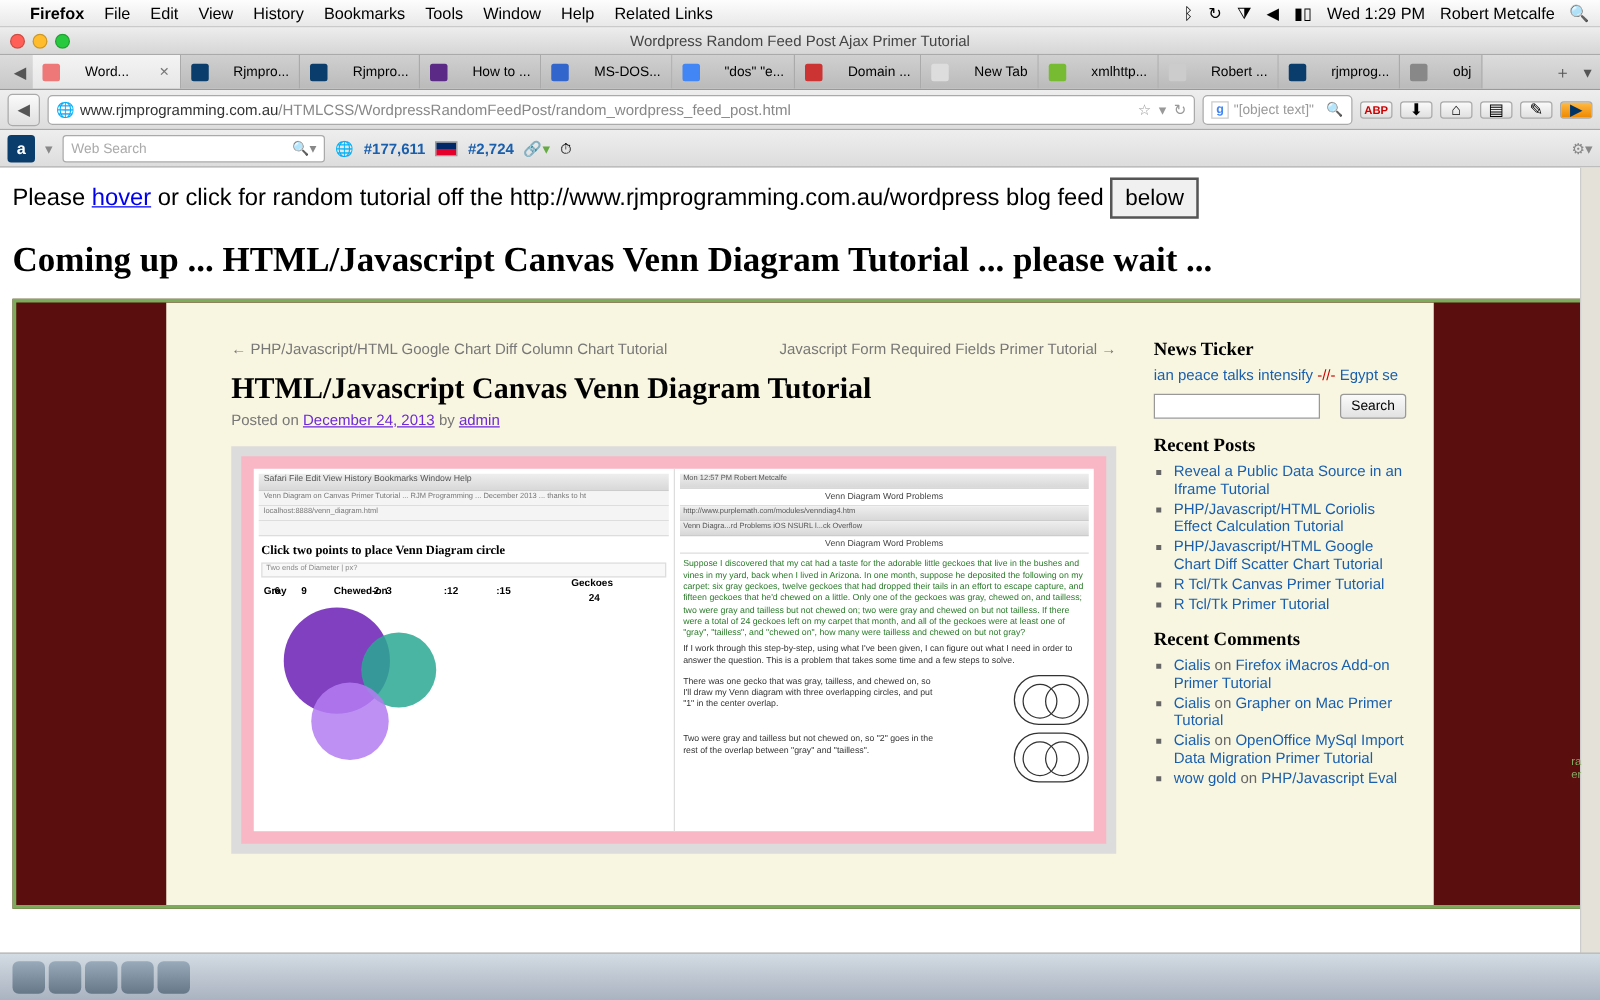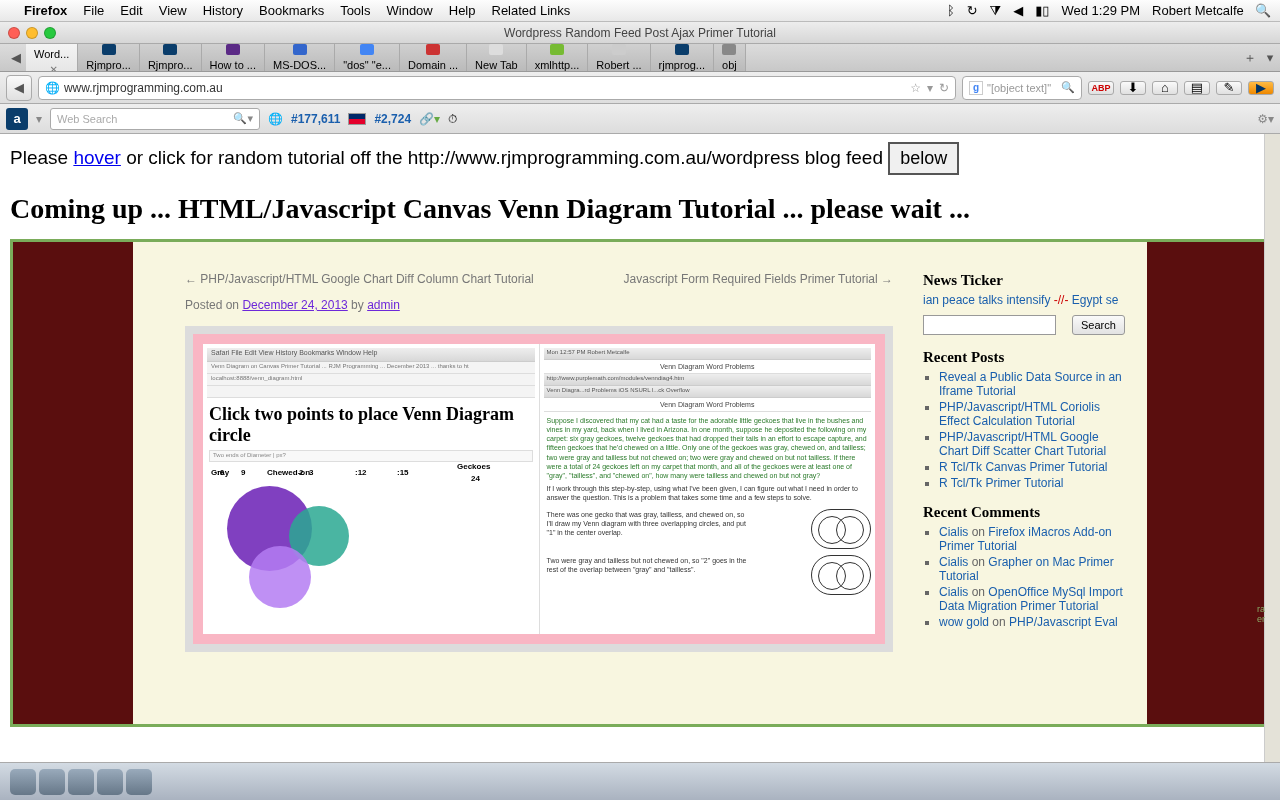--- a/index.html
+++ b/index.html
@@ -15,21 +15,21 @@
 
 .titlebar { height: 22px; background: linear-gradient(#ededed,#d6d6d6); border-bottom: 1px solid #aaa; display: flex; align-items: center; position: relative; }
 .traffic { display: flex; gap: 6px; margin-left: 8px; }
 .dot { width: 12px; height: 12px; border-radius: 50%; border: 1px solid rgba(0,0,0,0.2); }
 .dot.r { background: #ff5f56; } .dot.y { background: #ffbd2e; } .dot.g { background: #27c93f; }
 .titlebar .title { position: absolute; left: 50%; transform: translateX(-50%); color: #444; font-size: 12px; }
 
 
 .tabs { height: 28px; background: linear-gradient(#dcdcdc,#c8c8c8); border-bottom: 1px solid #999; display: flex; align-items: stretch; padding-left: 6px; overflow: hidden; }
 .tabs .back-arrow { width: 20px; display: flex; align-items: center; justify-content: center; color: #555; }
-.tab { display: flex; align-items: center; gap: 4px; padding: 0 8px; border-right: 1px solid #aaa; font-size: 11px; background: linear-gradient(#d0d0d0,#bababa); white-space: nowrap; min-width: 0; flex-direction: column; }
+.tab { display: flex; align-items: center; gap: 20px; padding: 0 8px; border-right: 1px solid #aaa; font-size: 11px; background: linear-gradient(#d0d0d0,#bababa); white-space: nowrap; min-width: 0; }
 .tab.active { background: linear-gradient(#f4f4f4,#e6e6e6); }
 .tab .favicon { width: 14px; height: 14px; border-radius: 2px; display: inline-block; }
 .tab .x { margin-left: 4px; color: #777; font-size: 10px; }
 .tabs .tab-add { width: 20px; display: flex; align-items: center; justify-content: center; color: #555; }
 .tabs .tab-menu { width: 20px; display: flex; align-items: center; justify-content: center; color: #555; }
 
 
 .urlrow { height: 32px; background: linear-gradient(#eee,#ddd); border-bottom: 1px solid #aaa; display: flex; align-items: center; padding: 0 6px; gap: 6px; }
 .nav-btn { width: 26px; height: 26px; border: 1px solid #aaa; border-radius: 4px; background: linear-gradient(#fafafa,#e0e0e0); display: flex; align-items: center; justify-content: center; color: #555; }
 .urlbar { flex: 1; height: 24px; border: 1px solid #aaa; border-radius: 4px; background: #fff; display: flex; align-items: center; padding: 0 6px; font-size: 12px; color: #888; }
@@ -62,21 +62,21 @@
 .post-title { font-family: Georgia, serif; font-size: 24px; font-weight: bold; margin-bottom: 4px; }
 .meta { font-size: 12px; color: #777; margin-bottom: 14px; }
 .meta a { color: #6d28d9; text-decoration: underline; }
 
 .shot-wrap { background: #dcdcdc; padding: 8px; }
 .shot-pink { background: #f9b6c4; padding: 10px; height: 310px; overflow: hidden; position: relative; }
 .shot-inner { background: #fff; height: 100%; display: flex; }
 .shot-left { flex: 1; border-right: 1px solid #ddd; padding: 4px; position: relative; }
 .shot-left .bar { height: 14px; background: linear-gradient(#eee,#d8d8d8); border-bottom: 1px solid #ccc; font-size: 7px; padding: 1px 4px; color: #555; }
 .shot-left .bar2 { height: 12px; background: #f4f4f4; border-bottom: 1px solid #ddd; font-size: 6px; padding: 1px 4px; color: #777; }
-.shot-left h3 { font-family: Georgia, serif; font-size: 18px; font-weight: bold; margin: 6px 2px 4px; }
+.shot-left h3 { font-family: Georgia, serif; font-size: 10px; font-weight: bold; margin: 6px 2px 4px; }
 .shot-left .fields { height: 12px; background: #f8f8f8; border: 1px solid #ddd; margin: 2px; font-size: 6px; padding: 1px 3px; color: #888; }
 .venn { position: relative; height: 180px; margin-top: 6px; }
 .c { position: absolute; border-radius: 50%; opacity: 0.85; }
 .c1 { width: 85px; height: 85px; background: #6a1fb5; left: 20px; top: 18px; }
 .c2 { width: 60px; height: 60px; background: #2aa892; left: 82px; top: 38px; }
 .c3 { width: 62px; height: 62px; background: #b47df2; left: 42px; top: 78px; }
 .vlab { position: absolute; font-size: 8px; font-weight: bold; }
 .shot-right { flex: 1; padding: 4px; font-size: 7px; color: #2a7a2a; line-height: 1.3; }
 .shot-right .top { height: 12px; background: linear-gradient(#eee,#d8d8d8); border-bottom: 1px solid #ccc; font-size: 6px; color: #555; padding: 1px 3px; }
 .shot-right .title-sm { text-align: center; font-size: 7px; color: #444; padding: 2px; border-bottom: 1px solid #ddd; }
@@ -200,20 +200,21 @@
     </div>
   <div class="tab-add">＋</div>
   <div class="tab-menu">▾</div>
 </div>
 
 <div class="urlrow">
   <div class="nav-btn">◀</div>
   <div class="urlbar">
     <span style="margin-right:4px">🌐</span>
     <span class="domain">www.rjmprogramming.com.au</span>
+      <span>/HTMLCSS/WordpressRandomFeedPost/random_wordpress_feed_post.html</span>
     <span style="margin-left:auto;display:flex;gap:6px;color:#999">
       <span>☆</span>
       <span>▾</span>
       <span>↻</span>
     </span>
   </div>
   <div class="searchbox">
     <span class="gicon">g</span>
     <span>"[object text]"</span>
     <span style="margin-left:auto">🔍</span>
@@ -249,20 +250,21 @@
   </div>
   <h1 class="coming">Coming up ... HTML/Javascript Canvas Venn Diagram Tutorial ... please wait ...</h1>
 
   <div class="frame-outer">
     <div class="frame-body">
       <div class="frame-main">
         <div class="nav-links">
           <span>← PHP/Javascript/HTML Google Chart Diff Column Chart Tutorial</span>
           <span>Javascript Form Required Fields Primer Tutorial →</span>
         </div>
+        <div class="post-title">HTML/Javascript Canvas Venn Diagram Tutorial</div>
         <div class="meta">
           <span>Posted on </span><a href="#">December 24, 2013</a><span> by </span><a href="#">admin</a>
         </div>
         <div class="shot-wrap">
           <div class="shot-pink">
             <div class="shot-inner">
               <div class="shot-left">
                 <div class="bar">Safari  File  Edit  View  History  Bookmarks  Window  Help</div>
                 <div class="bar2">Venn Diagram on Canvas Primer Tutorial ... RJM Programming ... December 2013 ... thanks to ht</div>
                 <div class="bar2">localhost:8888/venn_diagram.html</div>

